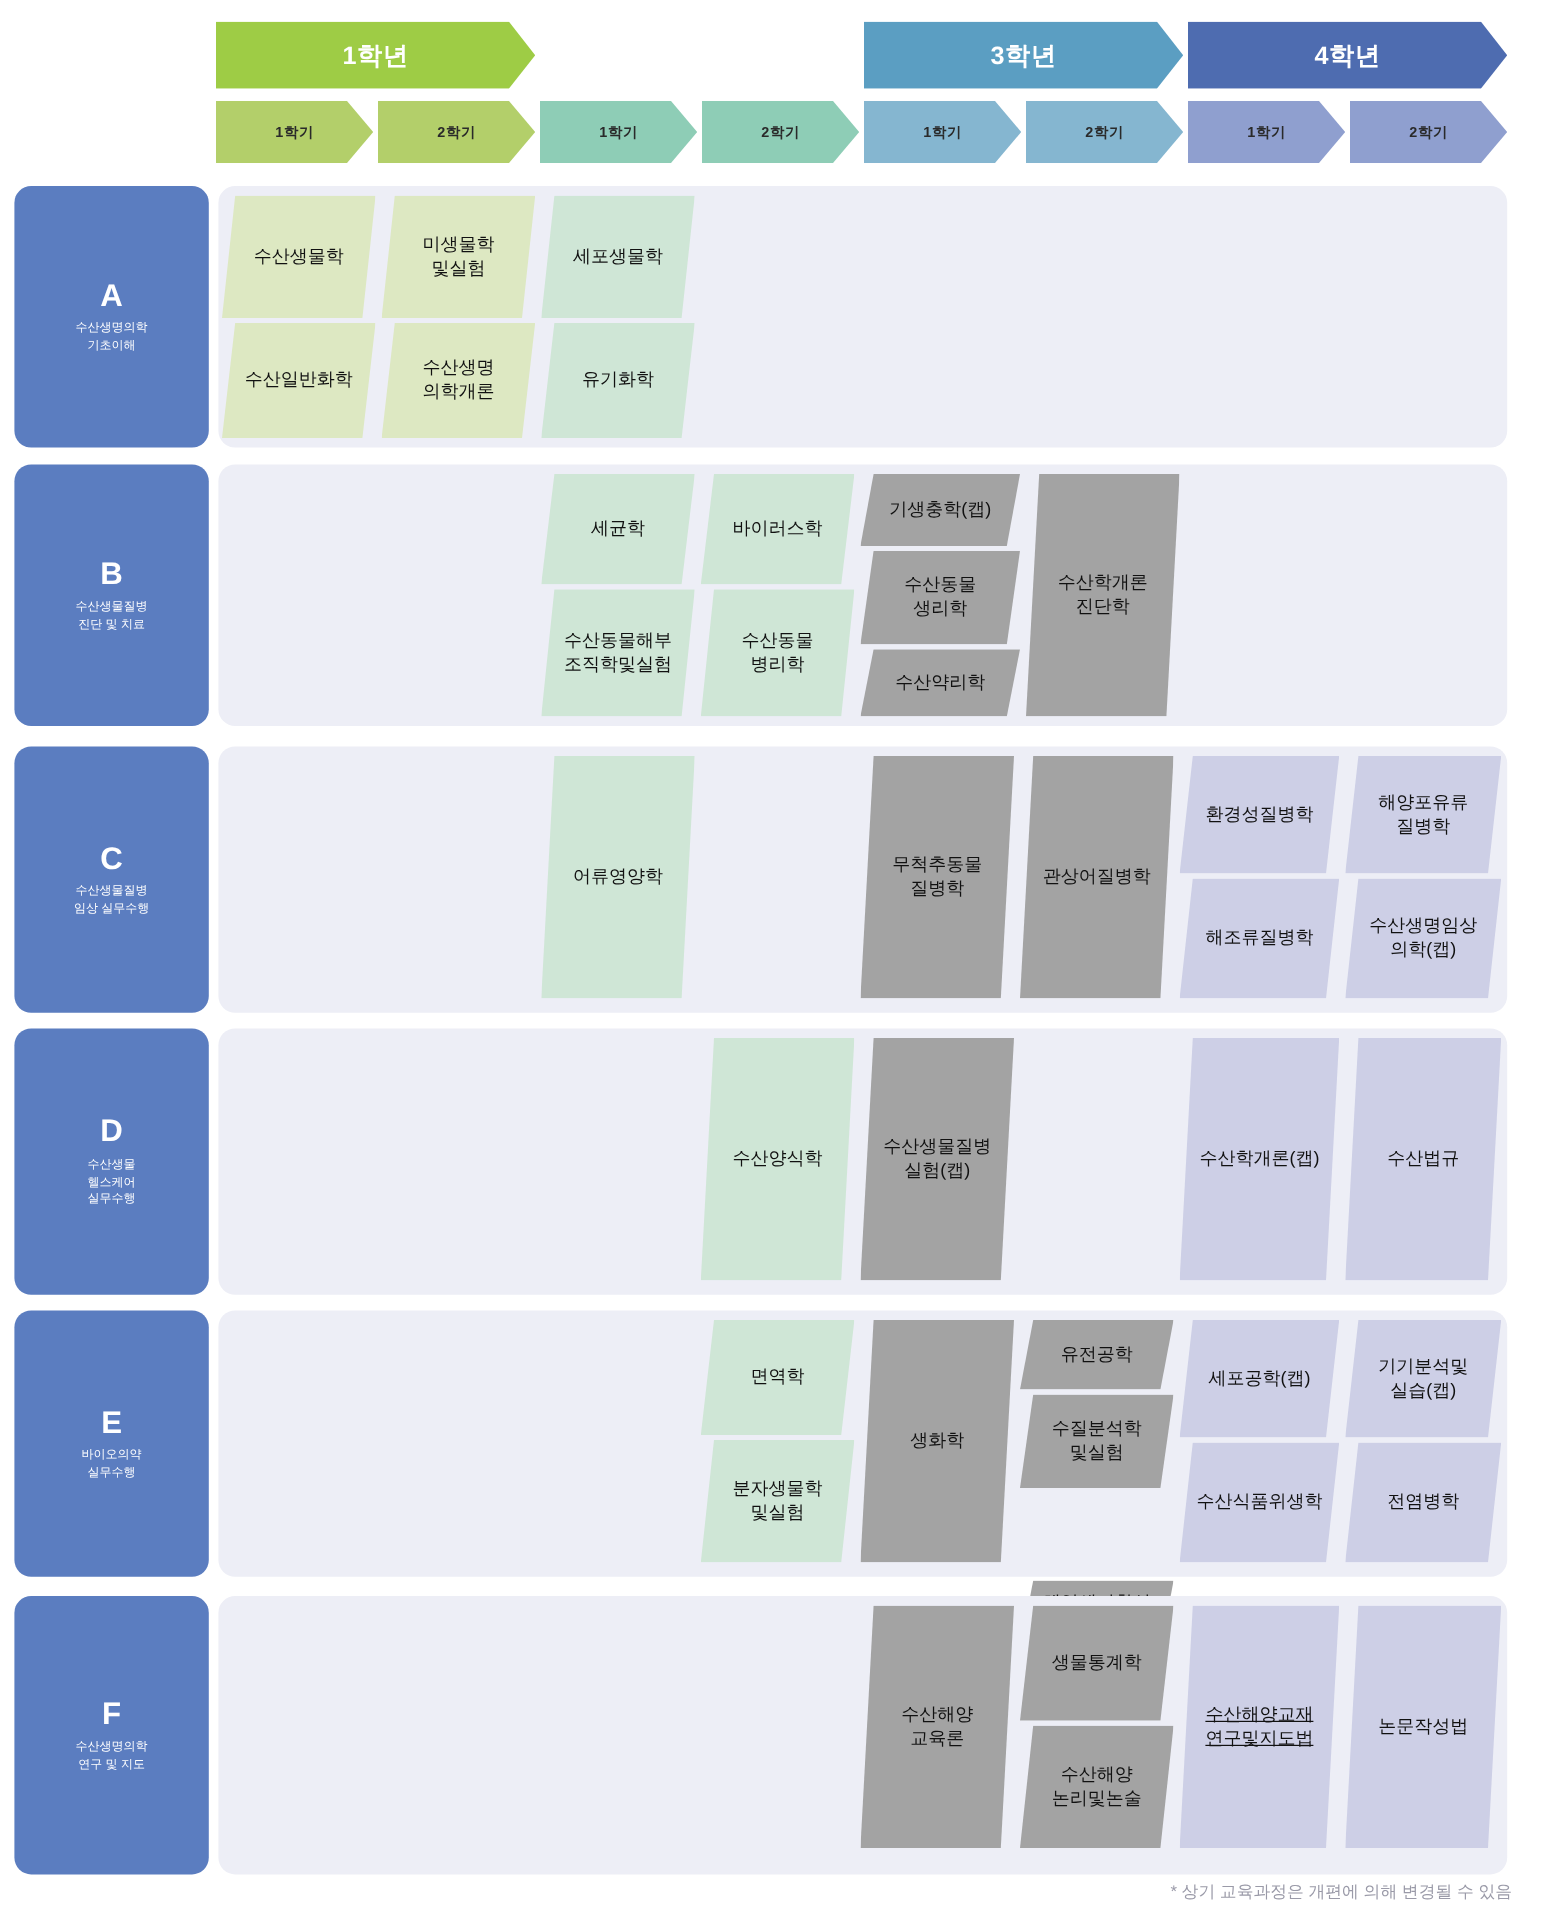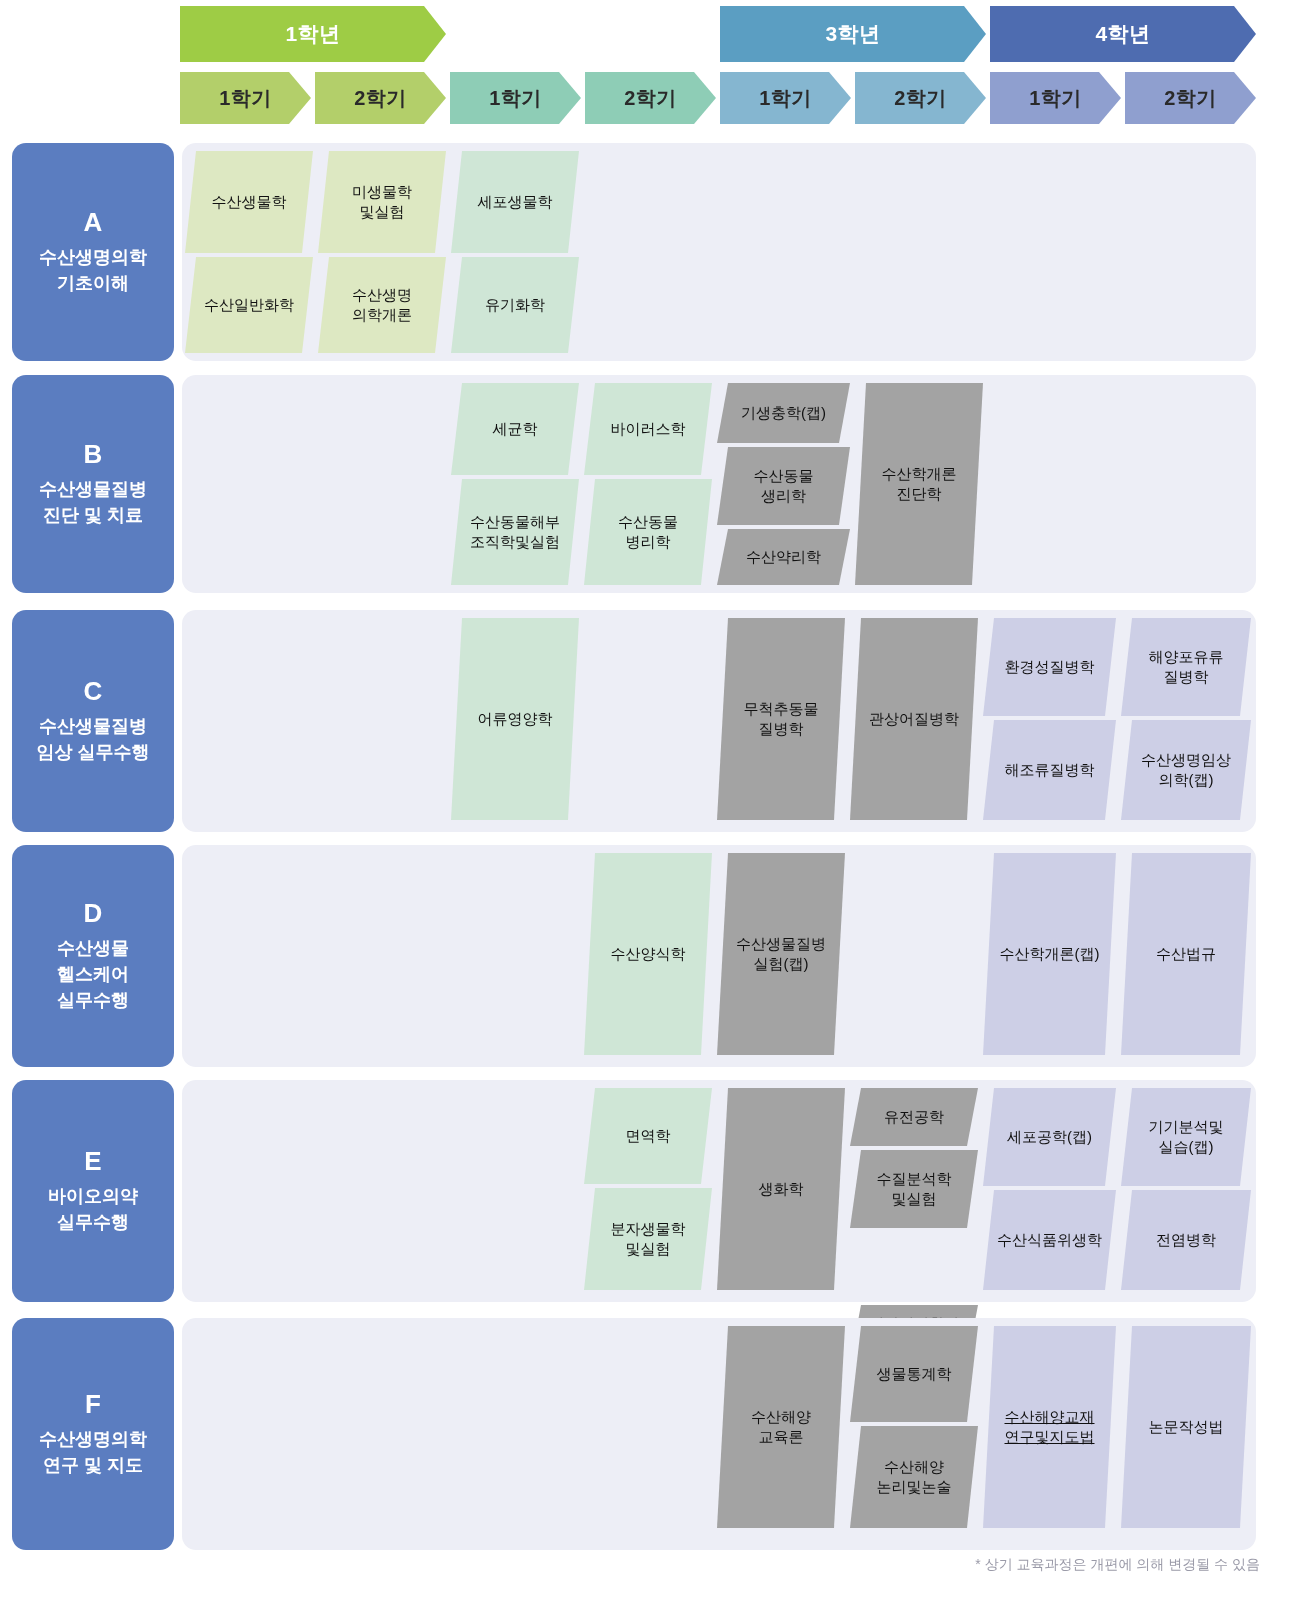--- a/index.html
+++ b/index.html
@@ -3,45 +3,45 @@
 <meta charset="utf-8">
 <style>
   html,body{margin:0;padding:0;}
   body{
     width:1300px;height:1600px;
     background:#ffffff;
     font-family:"Liberation Sans","DejaVu Sans",sans-serif;
     color:#111;
     overflow:hidden;
   }
-  .page{position:relative;width:1300px;height:1176px;}
+  .page{position:relative;width:1300px;height:1176px;margin-top:12px;}
 
   
   .header{position:absolute;left:0;top:0;width:1300px;height:130px;}
   .yearRow{position:absolute;left:180px;top:6px;height:56px;width:1080px;}
   .semRow{position:absolute;left:180px;top:72px;height:52px;width:1080px;}
 
   .chev{
     position:absolute;top:0;height:100%;
     display:flex;align-items:center;justify-content:center;
     color:#fff;font-weight:bold;letter-spacing:.5px;
     clip-path:polygon(0 0, calc(100% - 22px) 0, 100% 50%, calc(100% - 22px) 100%, 0 100%);
   }
   .yearRow .chev{font-size:21px;}
-  .semRow .chev{font-size:20px;color:#2a2a2a;font-weight:bold;}
+  .semRow .chev{font-size:12px;color:#2a2a2a;font-weight:bold;}
 
   
   .cat{
     position:absolute;left:12px;width:162px;
     background:#5b7dc0;border-radius:14px;
     display:flex;flex-direction:column;align-items:center;justify-content:center;
     color:#fff;text-align:center;
   }
   .cat .letter{font-size:26px;font-weight:bold;line-height:1.1;margin-bottom:7px;}
-  .cat .cname{font-size:18px;font-weight:bold;line-height:1.45;white-space:pre-line;}
+  .cat .cname{font-size:10px;font-weight:normal;line-height:1.45;white-space:pre-line;}
 
   
   .band{
     position:absolute;left:182px;width:1074px;
     background:#edeef6;border-radius:14px;
   }
 
   
   .box{
     position:absolute;

